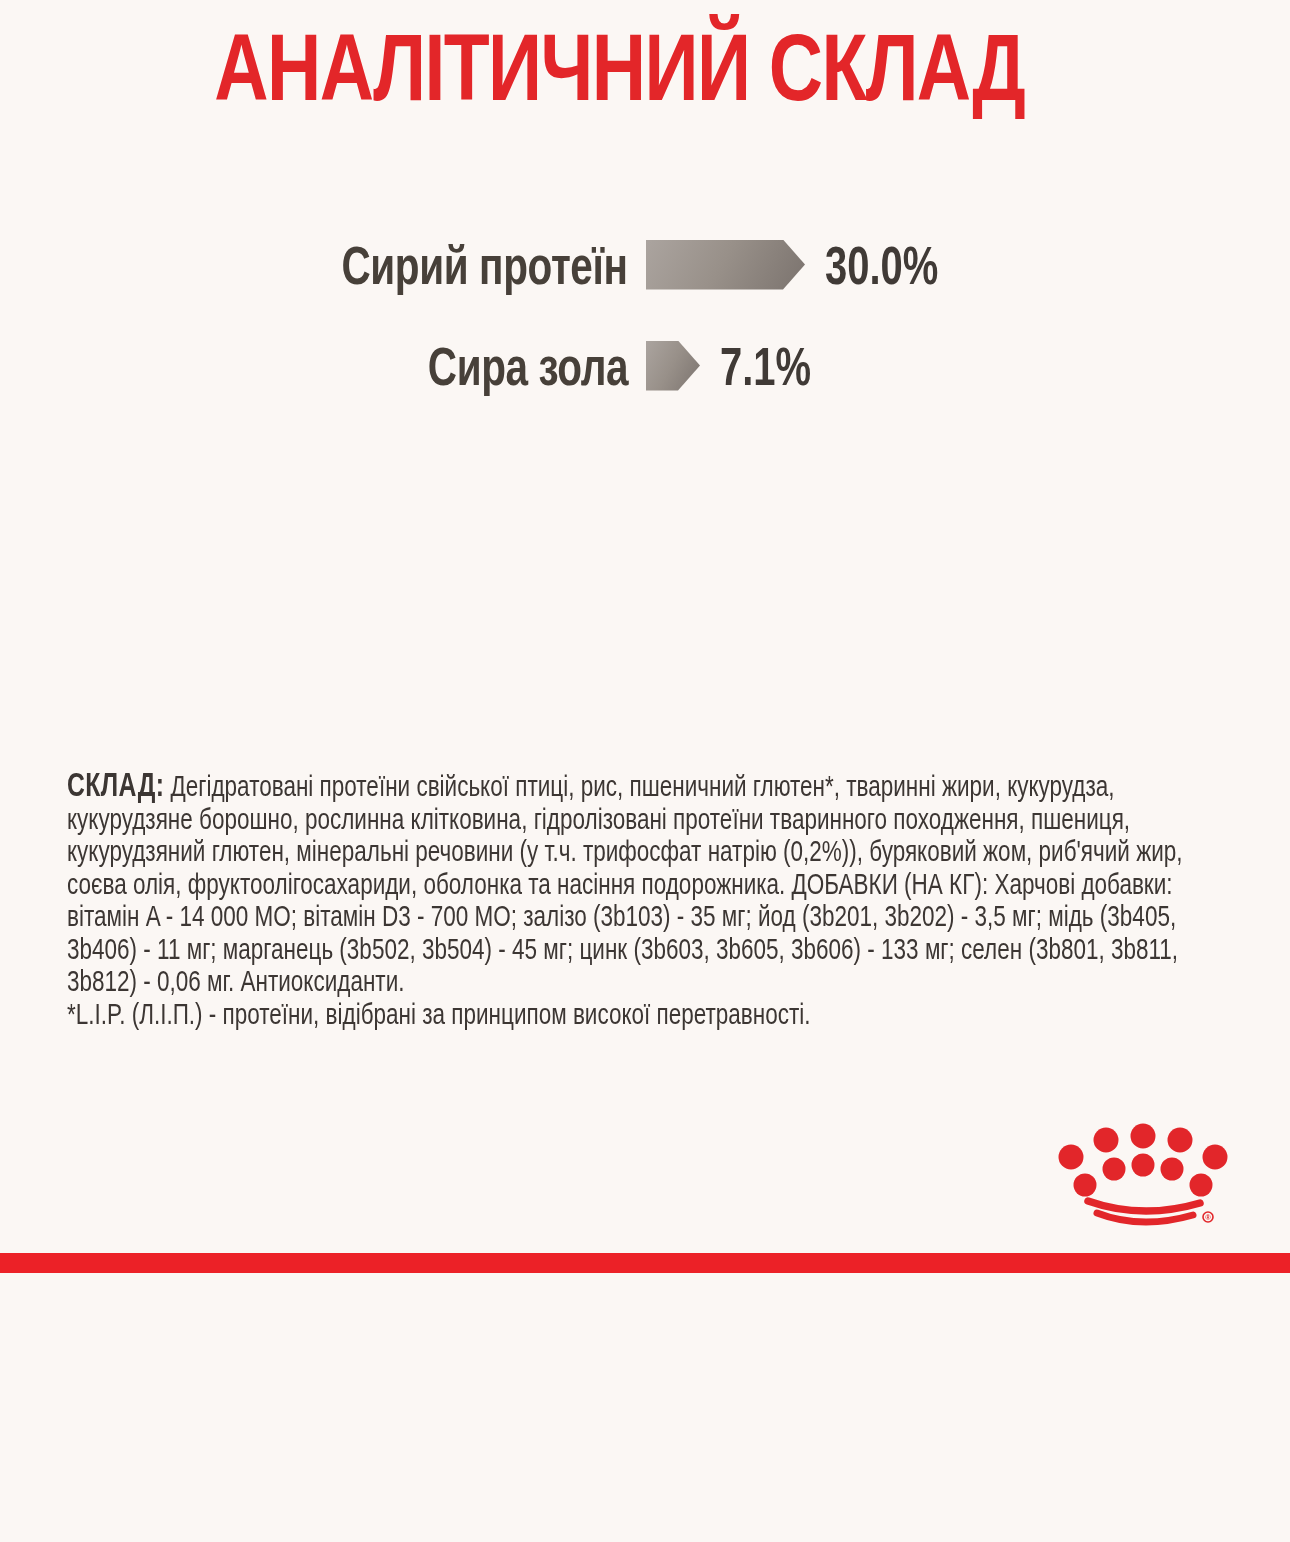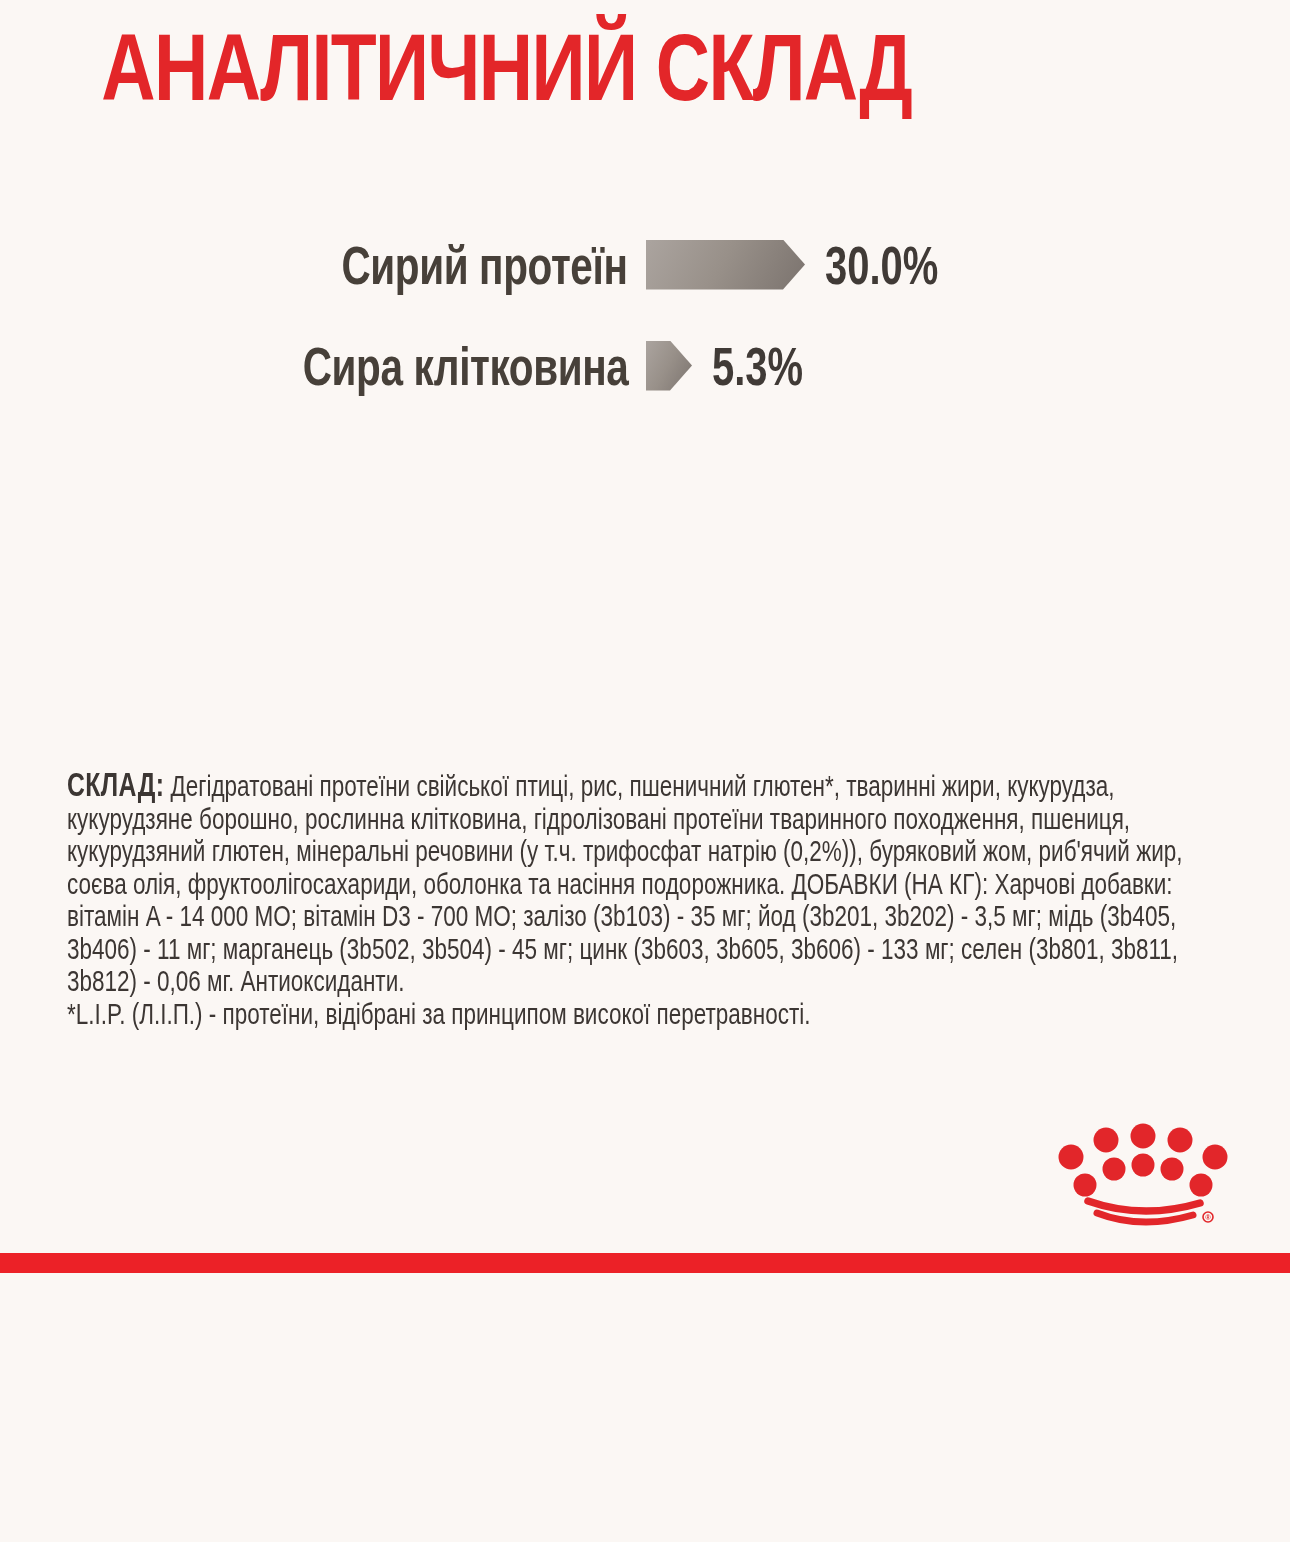--- a/index.html
+++ b/index.html
@@ -6,21 +6,21 @@
   html,body { margin:0; padding:0; }
   body {
     width:1290px; height:1542px;
     background:#fbf7f4;
     font-family:"Liberation Sans", sans-serif;
     position:relative;
     overflow:hidden;
   }
 
   
-  .title-wrap { position:absolute; top:20px; left:0; width:1126px; display:flex; justify-content:flex-start; }
+  .title-wrap { position:absolute; top:20px; left:0; width:1126px; display:flex; justify-content:flex-end; }
   .title {
     font-size:94px; font-weight:bold; line-height:1.02;
     color:#e32629; letter-spacing:-2px; white-space:nowrap;
     transform:scaleX(0.80); transform-origin:center top;
   }
 
   
   .chart { position:absolute; top:214px; left:0; width:1290px; }
   .row { display:flex; align-items:center; height:101px; }
   .row-label-box { width:628px; flex:none; display:flex; justify-content:flex-end; }
@@ -65,24 +65,24 @@
 <div class="chart">
   <div class="row">
     <div class="row-label-box">
       <span class="row-label">Сирий протеїн</span>
     </div>
     <div class="bar-arrow" style="width: 159px;"></div>
     <span class="row-value">30.0%</span>
   </div>
   <div class="row">
     <div class="row-label-box">
-      <span class="row-label">Сира клітковина</span>
+      <span class="row-label">Сира зола</span>
     </div>
-    <div class="bar-arrow" style="width: 46px;"></div>
-    <span class="row-value">5.3%</span>
+    <div class="bar-arrow" style="width: 54px;"></div>
+    <span class="row-value">7.1%</span>
   </div>
 </div>
 
 <div class="composition">
   <div class="line">
     <span class="comp-label">СКЛАД:</span>
     <span>Дегідратовані протеїни свійської птиці, рис, пшеничний глютен*, тваринні жири, кукурудза,</span>
   </div>
   <div class="line">кукурудзяне борошно, рослинна клітковина, гідролізовані протеїни тваринного походження, пшениця,</div>
   <div class="line">кукурудзяний глютен, мінеральні речовини (у т.ч. трифосфат натрію (0,2%)), буряковий жом, риб'ячий жир,</div>

